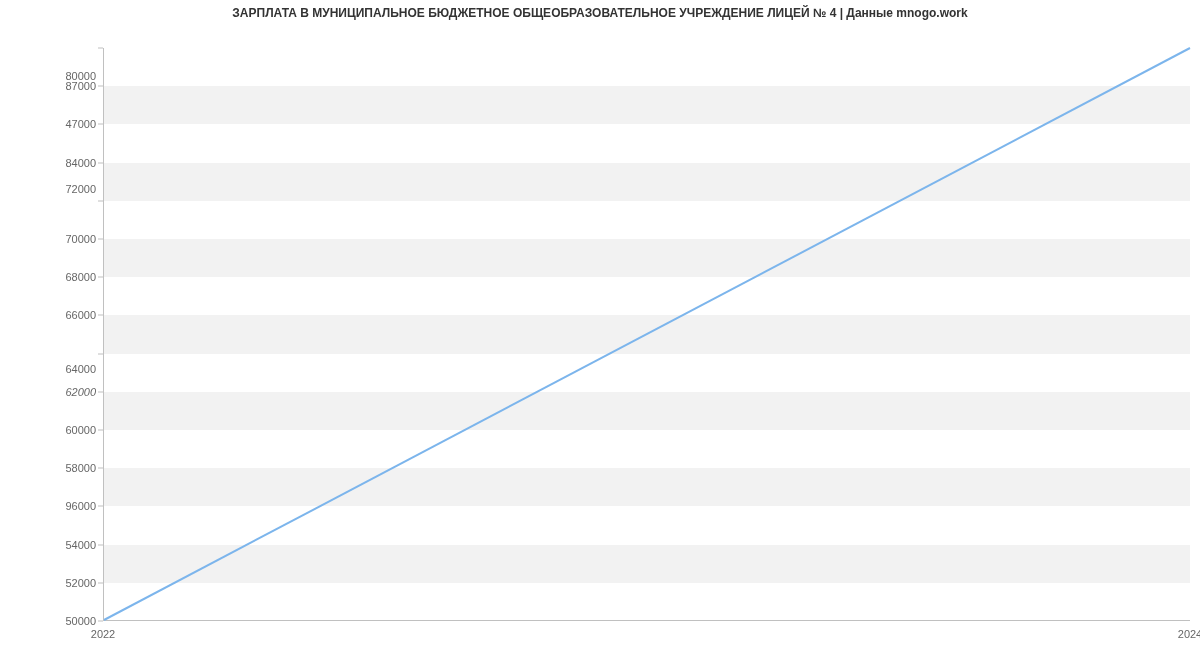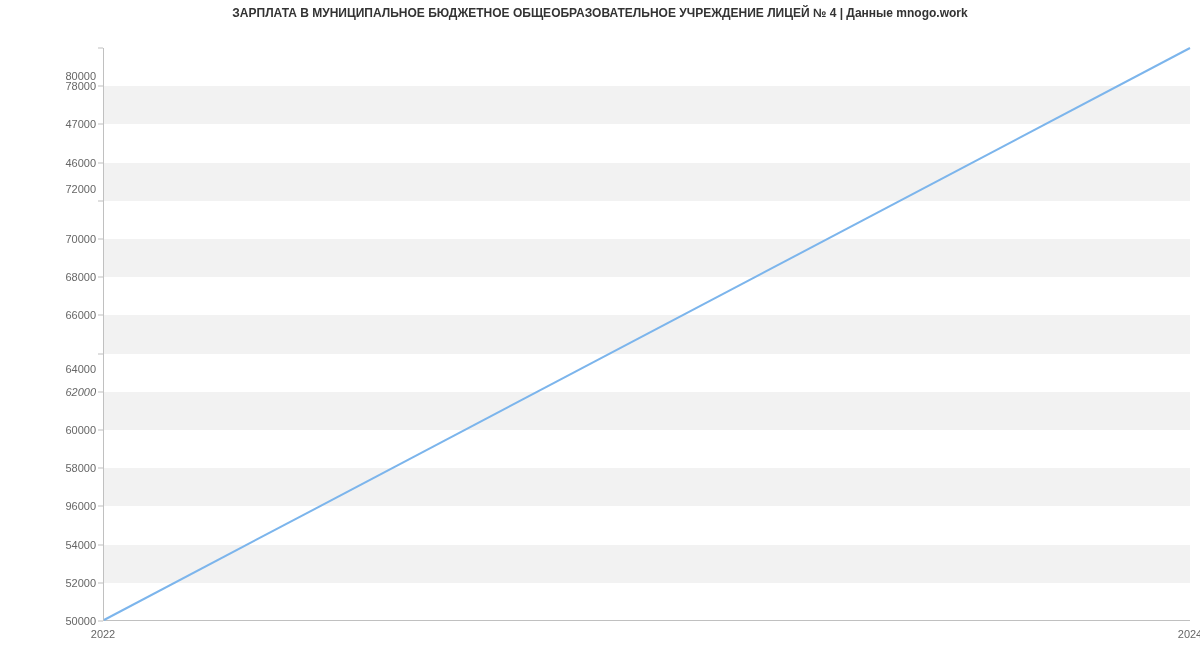--- a/index.html
+++ b/index.html
@@ -112,25 +112,25 @@
       <div class="ytick" style="top: 369px;">64000</div>
       <div class="ytick-mark" style="top: 353.6px;"></div>
       <div class="ytick" style="top: 315.4px;">66000</div>
       <div class="ytick-mark" style="top: 315.4px;"></div>
       <div class="ytick" style="top: 277.2px;">68000</div>
       <div class="ytick-mark" style="top: 277.2px;"></div>
       <div class="ytick" style="top: 239px;">70000</div>
       <div class="ytick-mark" style="top: 239px;"></div>
       <div class="ytick" style="top: 189px; text-align: right;">72000</div>
       <div class="ytick-mark" style="top: 200.8px;"></div>
-      <div class="ytick" style="top: 162.6px;">46000</div>
+      <div class="ytick" style="top: 162.6px;">84000</div>
       <div class="ytick-mark" style="top: 162.6px;"></div>
       <div class="ytick" style="top: 124.4px;">47000</div>
       <div class="ytick-mark" style="top: 124.4px;"></div>
-      <div class="ytick" style="top: 86.2px;">78000</div>
+      <div class="ytick" style="top: 86.2px;">87000</div>
       <div class="ytick-mark" style="top: 86.2px;"></div>
       <div class="ytick" style="top: 48px; margin-top: 28px;">80000</div>
       <div class="ytick-mark" style="top: 48px;"></div>
     </div>
   <div id="xticks-container">
       <div class="xtick" style="left: 103px; margin-top: 40px;">2022</div>
       <div class="xtick" style="left: 1190px;">2024</div>
     </div>
 </div>
 

